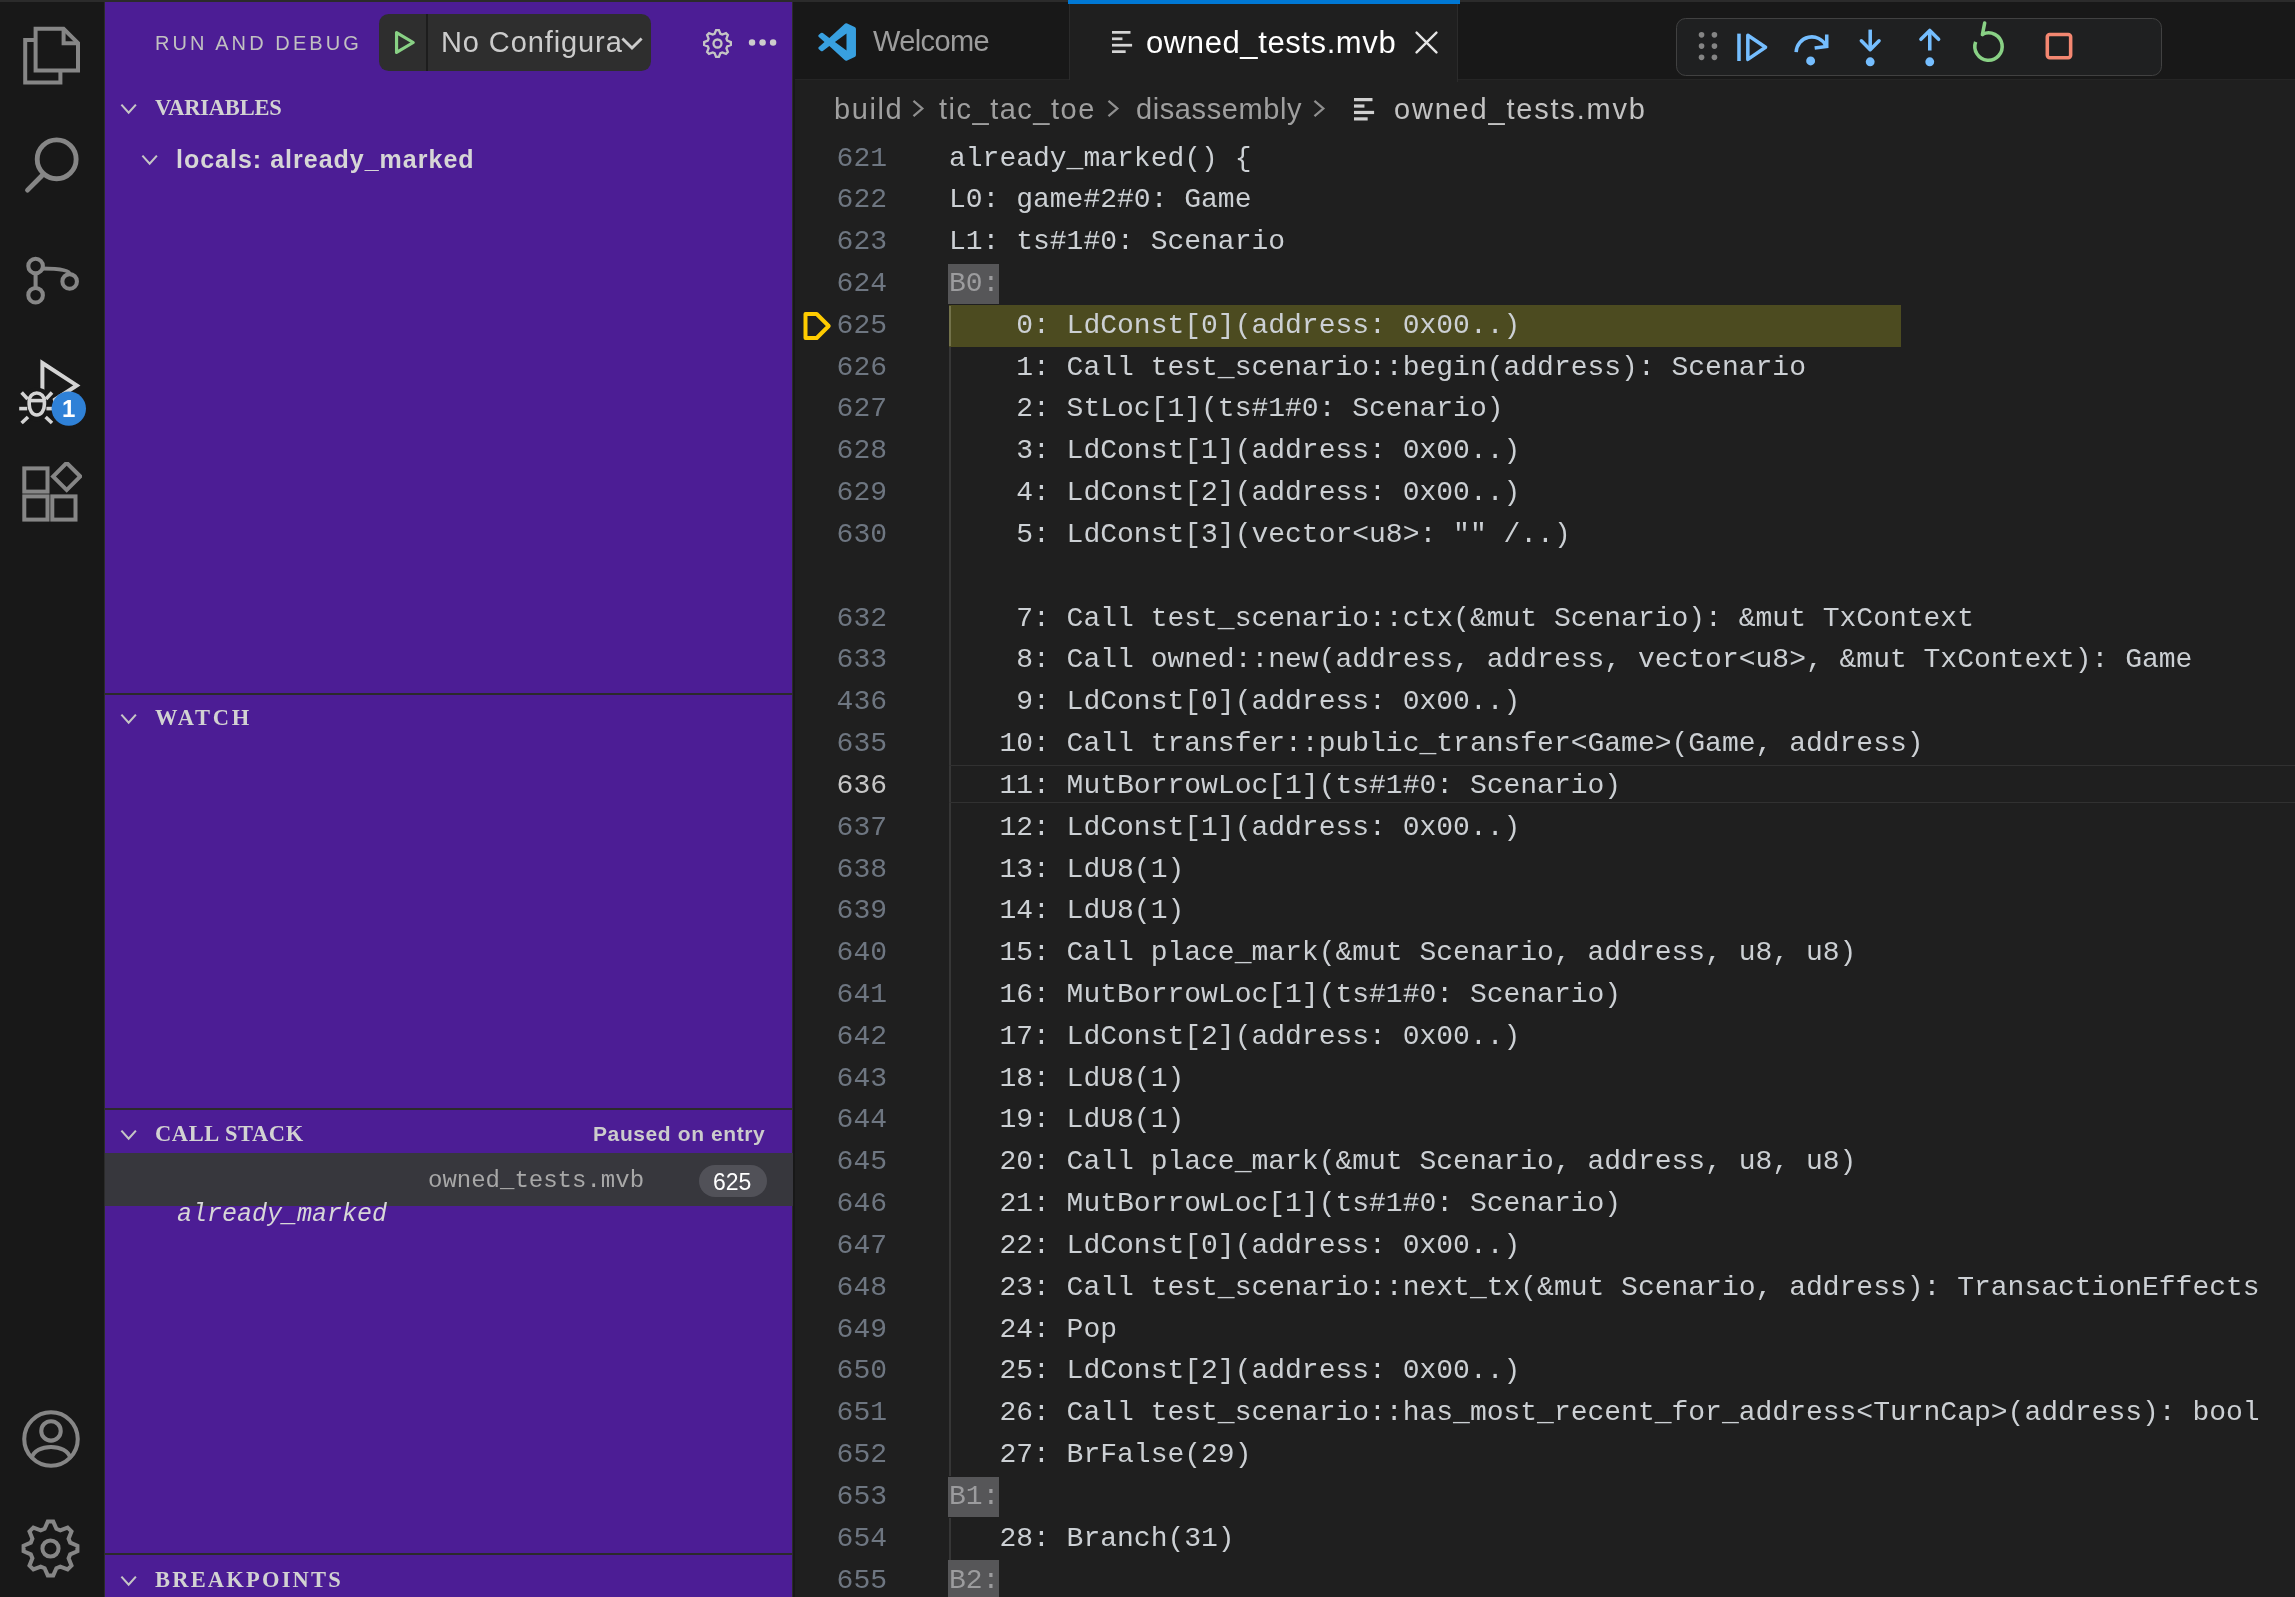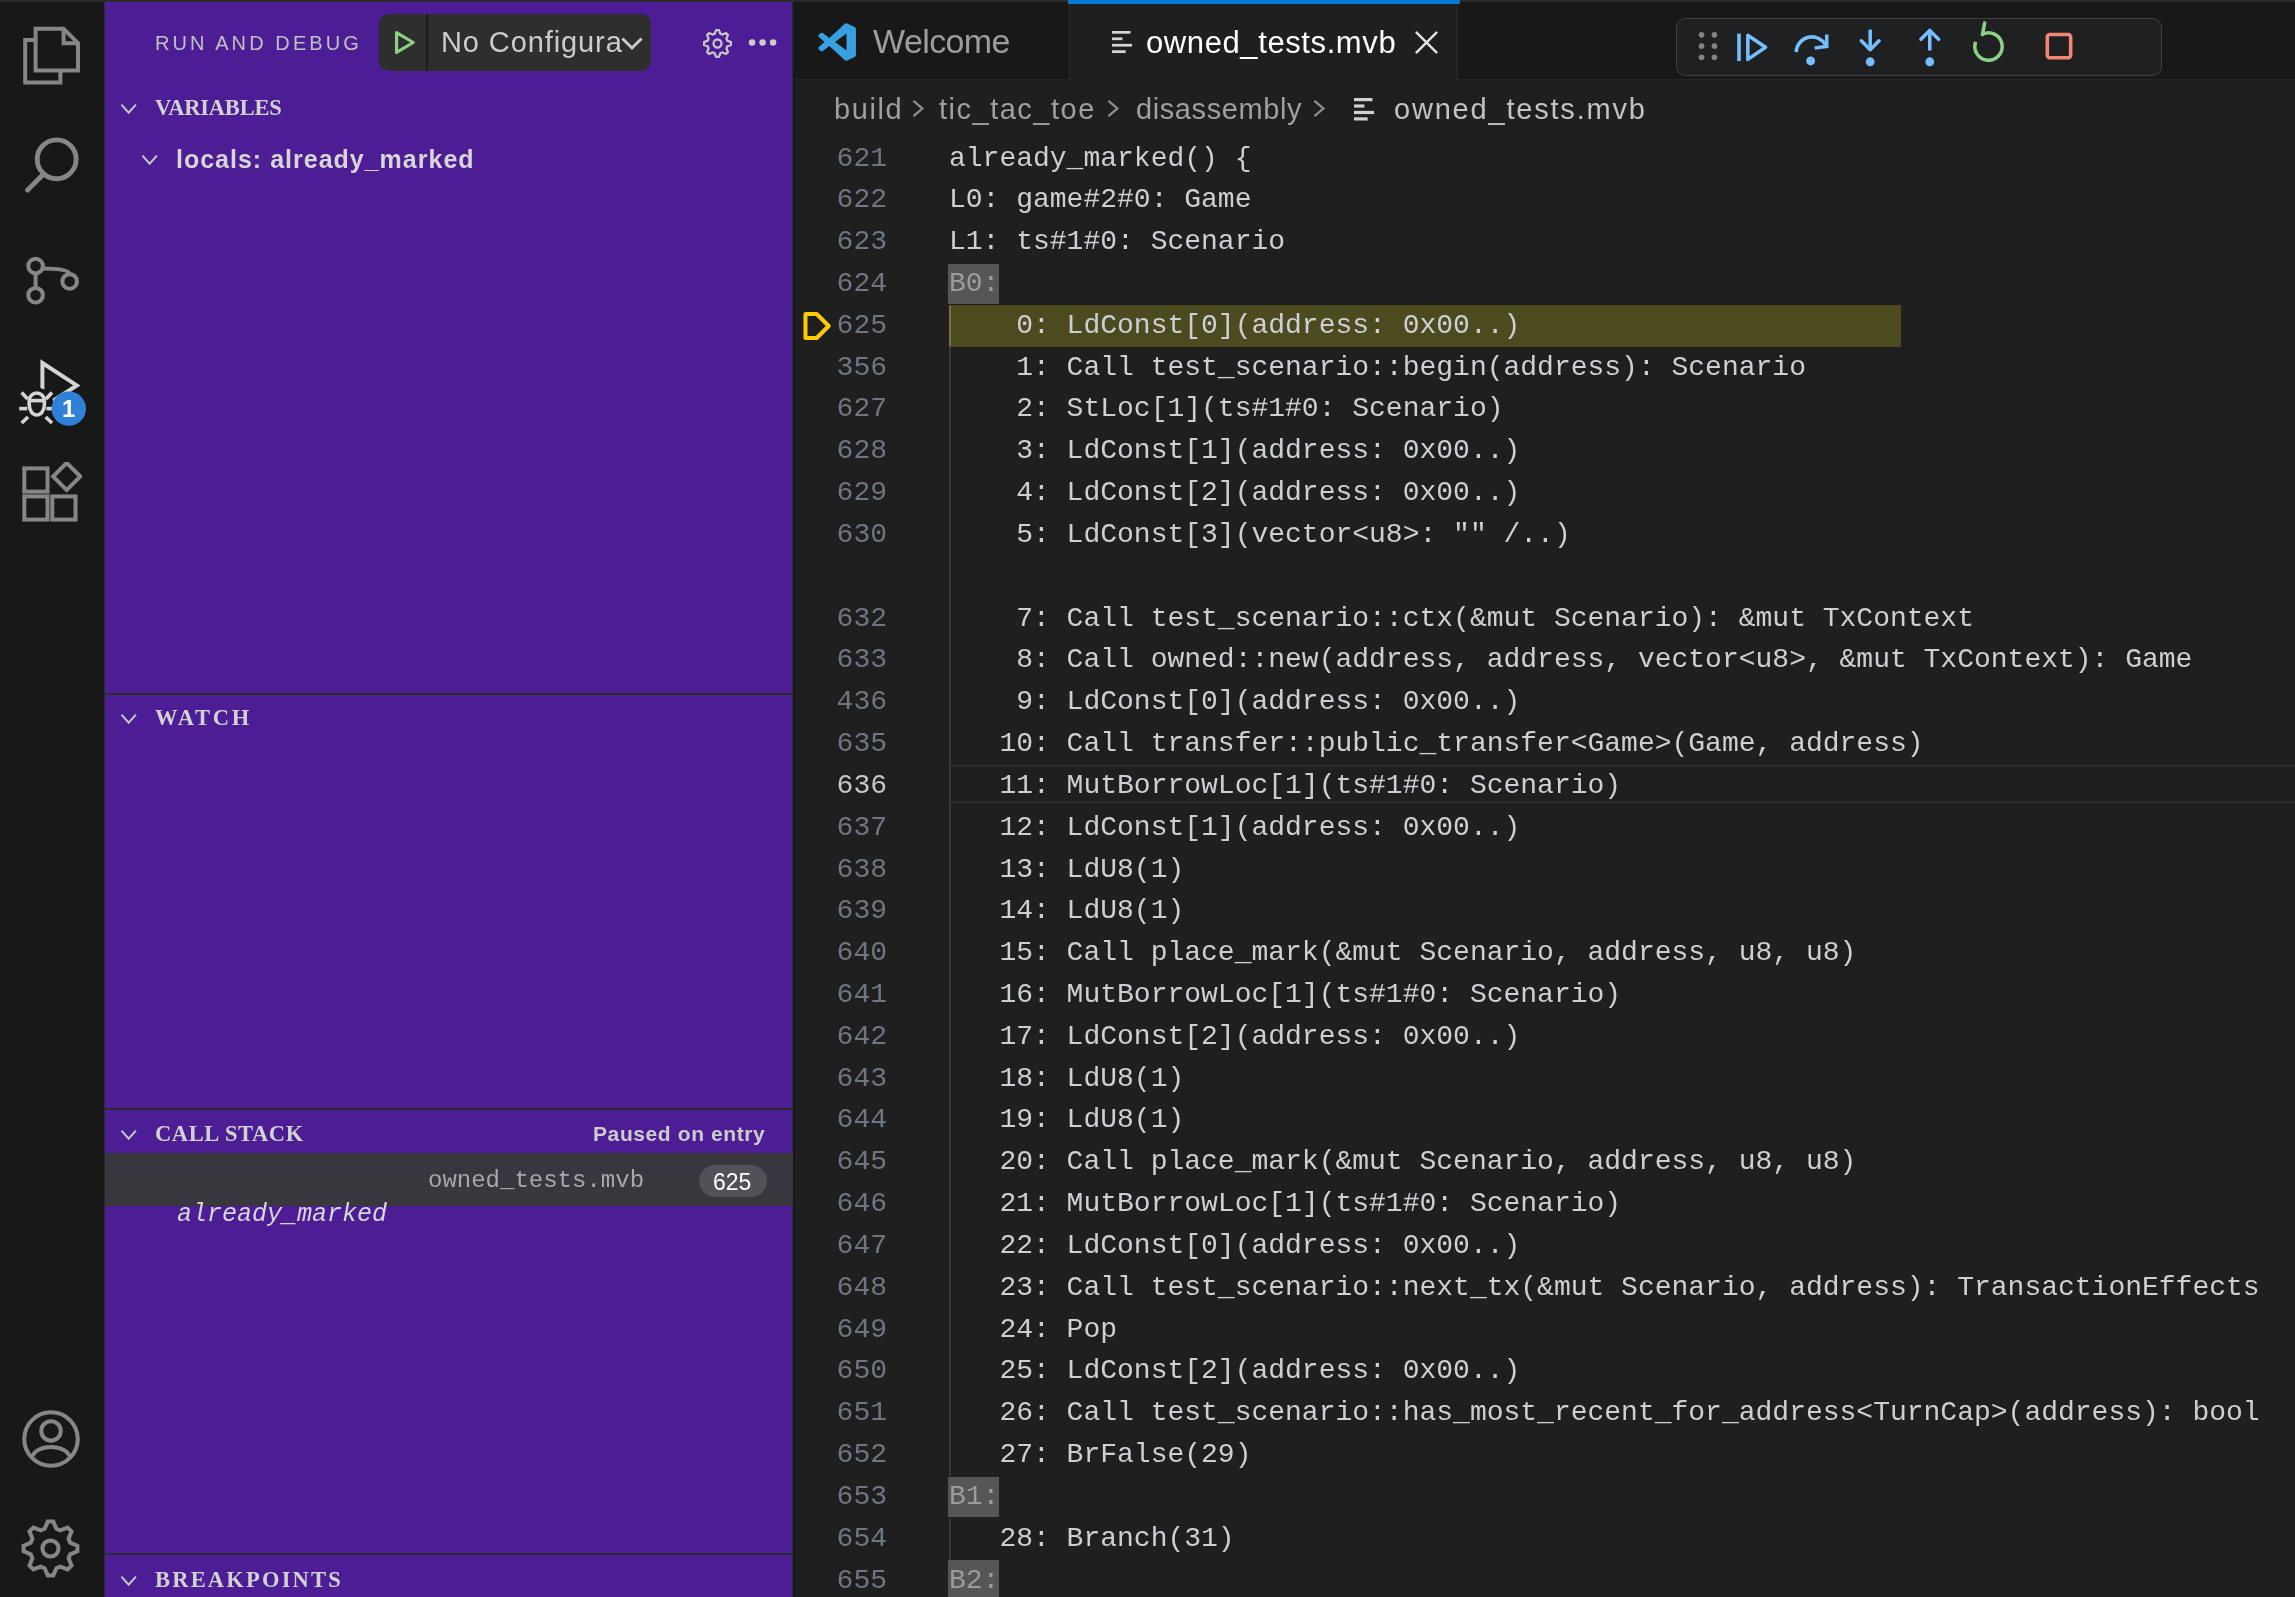--- a/index.html
+++ b/index.html
@@ -51,21 +51,21 @@
       <div class="guide" style="top:347px; height:1129px;"></div>
       <div class="guide" style="top:1518px; height:42px;"></div>
       <div class="bbg" style="top:264px;"></div>
       <div class="bbg" style="top:1477px;"></div>
       <div class="bbg" style="top:1560px;"></div>
 <div class="row" style="top:138px"><span class="num">621</span><span class="code">already_marked() {</span></div>
 <div class="row" style="top:179px"><span class="num">622</span><span class="code">L0: game#2#0: Game</span></div>
 <div class="row" style="top:221px"><span class="num">623</span><span class="code">L1: ts#1#0: Scenario</span></div>
 <div class="row" style="top:263px"><span class="num">624</span><span class="code"><span class="blabel">B0:</span></span></div>
 <div class="row cur" style="top:305px"><span class="num">625</span><span class="code">    0: LdConst[0](address: 0x00..)</span></div>
-<div class="row" style="top:347px"><span class="num">356</span><span class="code">    1: Call test_scenario::begin(address): Scenario</span></div>
+<div class="row" style="top:347px"><span class="num">626</span><span class="code">    1: Call test_scenario::begin(address): Scenario</span></div>
 <div class="row" style="top:388px"><span class="num">627</span><span class="code">    2: StLoc[1](ts#1#0: Scenario)</span></div>
 <div class="row" style="top:430px"><span class="num">628</span><span class="code">    3: LdConst[1](address: 0x00..)</span></div>
 <div class="row" style="top:472px"><span class="num">629</span><span class="code">    4: LdConst[2](address: 0x00..)</span></div>
 <div class="row" style="top:514px"><span class="num">630</span><span class="code">    5: LdConst[3](vector&lt;u8&gt;: "" /..)</span></div>
 <div class="row" style="top:598px"><span class="num">632</span><span class="code">    7: Call test_scenario::ctx(&amp;mut Scenario): &amp;mut TxContext</span></div>
 <div class="row" style="top:639px"><span class="num">633</span><span class="code">    8: Call owned::new(address, address, vector&lt;u8&gt;, &amp;mut TxContext): Game</span></div>
 <div class="row" style="top:681px"><span class="num">436</span><span class="code">    9: LdConst[0](address: 0x00..)</span></div>
 <div class="row" style="top:723px"><span class="num">635</span><span class="code">   10: Call transfer::public_transfer&lt;Game&gt;(Game, address)</span></div>
 <div class="row" style="top:765px"><span class="num active">636</span><span class="code">   11: MutBorrowLoc[1](ts#1#0: Scenario)</span></div>
 <div class="row" style="top:807px"><span class="num">637</span><span class="code">   12: LdConst[1](address: 0x00..)</span></div>
@@ -282,21 +282,21 @@
     <svg style="left:19.3px; top:1517px;" width="63" height="63" viewBox="-39 -39 78 78">
       <path d="M-7.3,-24.4 L-3.4,-33.3 L3.4,-33.3 L7.3,-24.4 L12.1,-22.4 L21.2,-26.0 L26.0,-21.2 L22.4,-12.1 L24.4,-7.3 L33.3,-3.4 L33.3,3.4 L24.4,7.3 L22.4,12.1 L26.0,21.2 L21.2,26.0 L12.1,22.4 L7.3,24.4 L3.4,33.3 L-3.4,33.3 L-7.3,24.4 L-12.1,22.4 L-21.2,26.0 L-26.0,21.2 L-22.4,12.1 L-24.4,7.3 L-33.3,3.4 L-33.3,-3.4 L-24.4,-7.3 L-22.4,-12.1 L-26.0,-21.2 L-21.2,-26.0 L-12.1,-22.4 Z" fill="none" stroke="#868686" stroke-width="5"></path>
       <circle cx="0" cy="0" r="10" fill="none" stroke="#868686" stroke-width="5"></circle>
     </svg>
   </div>
 
   <div class="abs" style="left:0; top:0; width:1068px; height:1.6px; background:#2b2b2b;"></div>
   <div class="abs" style="left:1460px; top:0; width:836px; height:1.6px; background:#2b2b2b;"></div>
 </div>
 <style>
-.c-tab1 { font-size:34px; color:#9d9d9d; letter-spacing:-0.6px; }
+.c-tab1 { font-size:29px; color:#9d9d9d; letter-spacing:-0.6px; }
 .c-tab2 { font-size:31px; color:#ffffff; letter-spacing:0.6px; }
 .c-bc { font-size:27px; letter-spacing:0px; }
 .c-bclast { color:#c2c2c2; }
 .c-rnd { font-size:20px; color:#c1c1c1; letter-spacing:3.1px; }
 .c-nocfg { font-size:29px; color:#cccccc; letter-spacing:0.9px; }
 .c-sec { font-size:20px; font-weight:bold; color:#d2d2d2; letter-spacing:0px;font-family:Liberation Serif, serif; }
 .c-locals { font-size:25px; font-weight:bold; color:#d6d6d6; letter-spacing:1px; }
 .c-paused { font-size:21px; font-weight:bold; color:#cccccc; letter-spacing:0.6px; }
 .c-fname { font-family:"Liberation Mono",monospace; font-style:italic; font-size:25px; color:#d7d7d7; }
 .c-ffile { font-family:"Liberation Mono",monospace; font-size:24px; color:#a8a8a8; }

